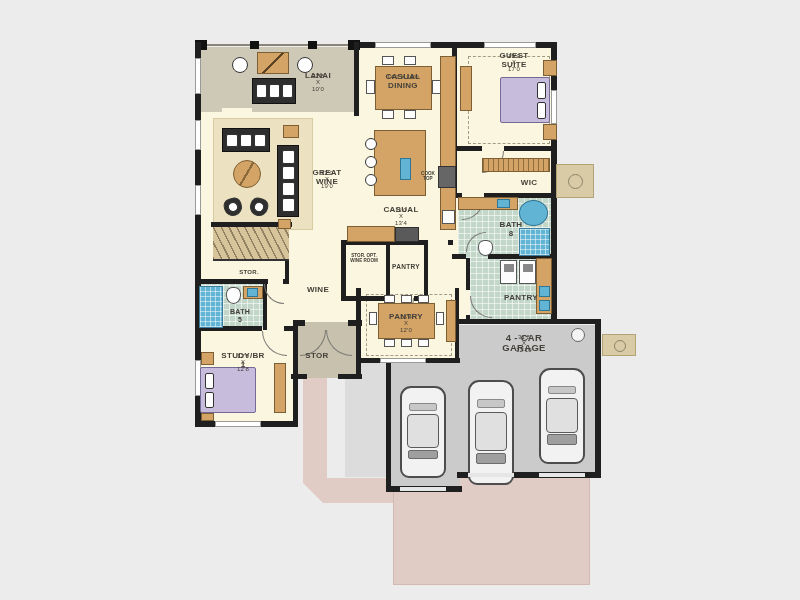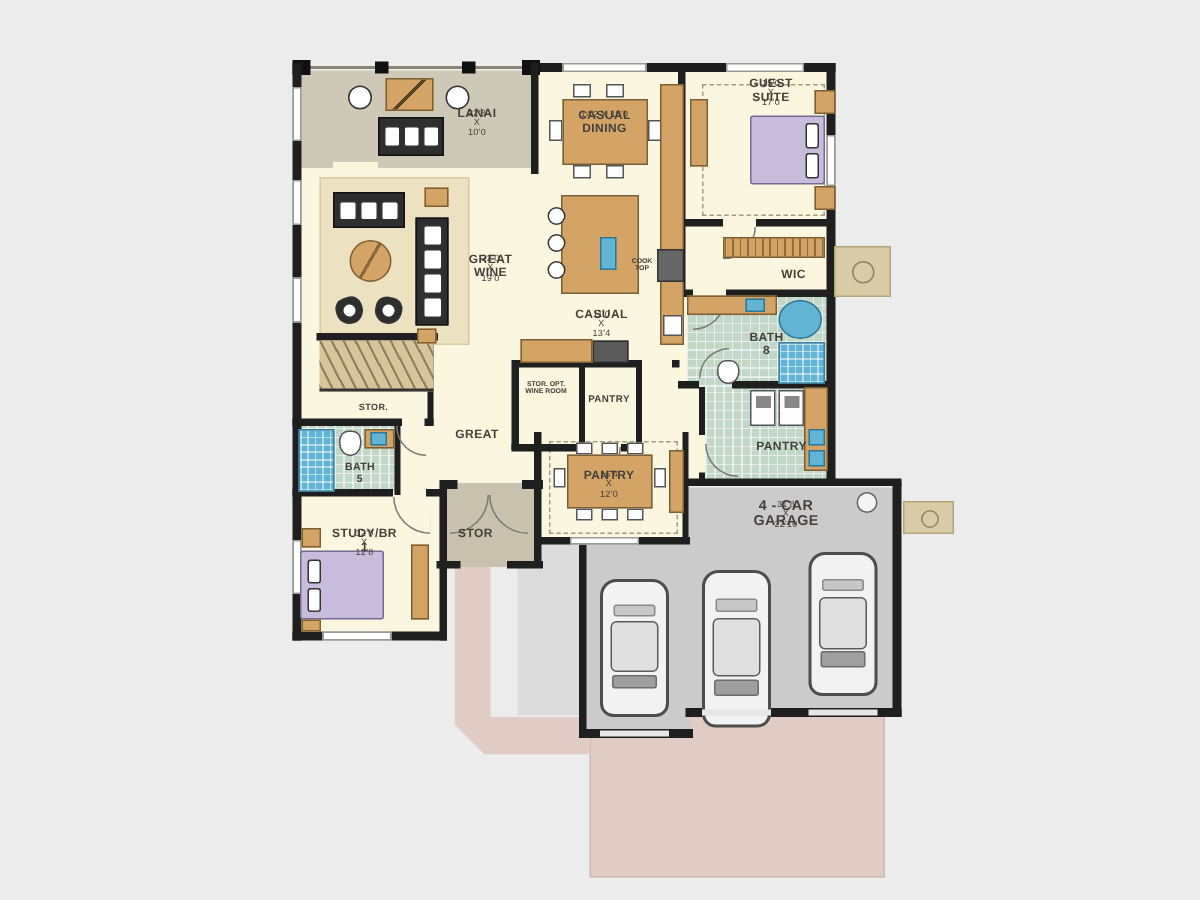--- a/index.html
+++ b/index.html
@@ -287,21 +287,21 @@
   <div class="lbl" style="left:521px;top:294px;">
     <span class="nm">PANTRY</span>
   </div>
   <div class="lbl" style="left:406px;top:263px;">
     <span class="nm" style="font-size:6.5px;">PANTRY</span>
   </div>
   <div class="lbl tiny" style="left:364px;top:254px;width:30px;">
     <span class="nm">STOR. OPT. WINE ROOM</span>
   </div>
   <div class="lbl" style="left:318px;top:286px;">
-    <span class="nm">GREAT</span>
+    <span class="nm">WINE</span>
   </div>
   <div class="lbl" style="left:249px;top:269px;">
     <span class="nm" style="font-size:6px;">STOR.</span>
   </div>
   <div class="lbl" style="left:240px;top:308px;">
     <span class="nm" style="font-size:7px;">BATH 5</span>
   </div>
   <div class="lbl" style="left:243px;top:352px;">
     <span class="nm">STUDY/BR 1</span>
     <span class="dm">12'0 X 12'8</span>

